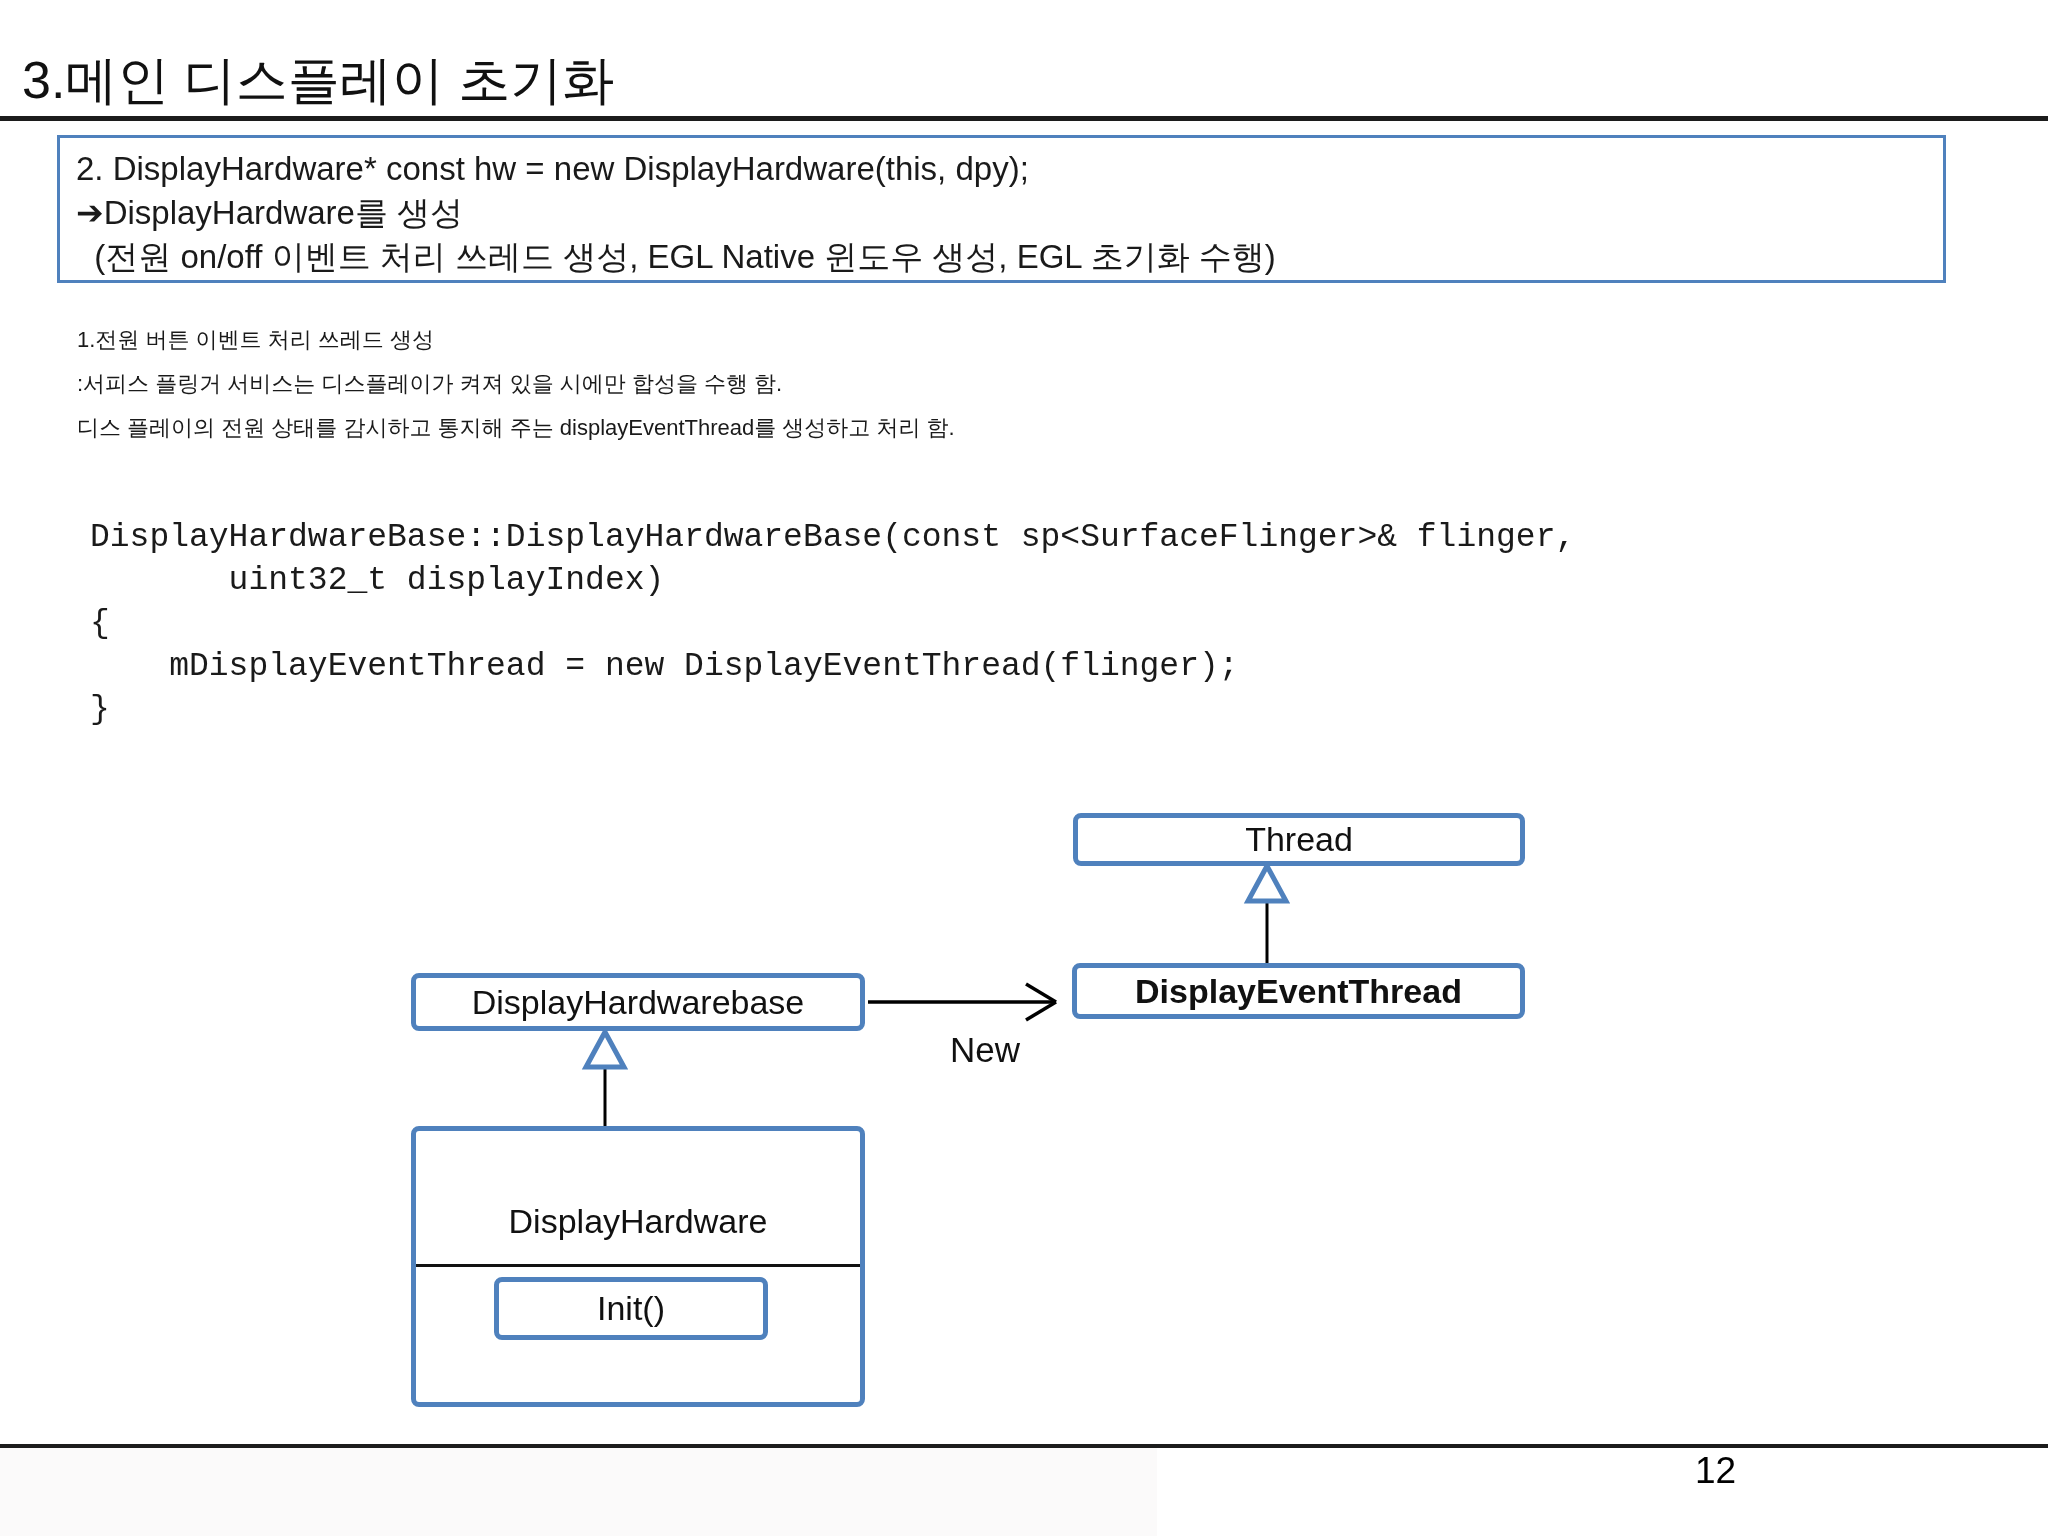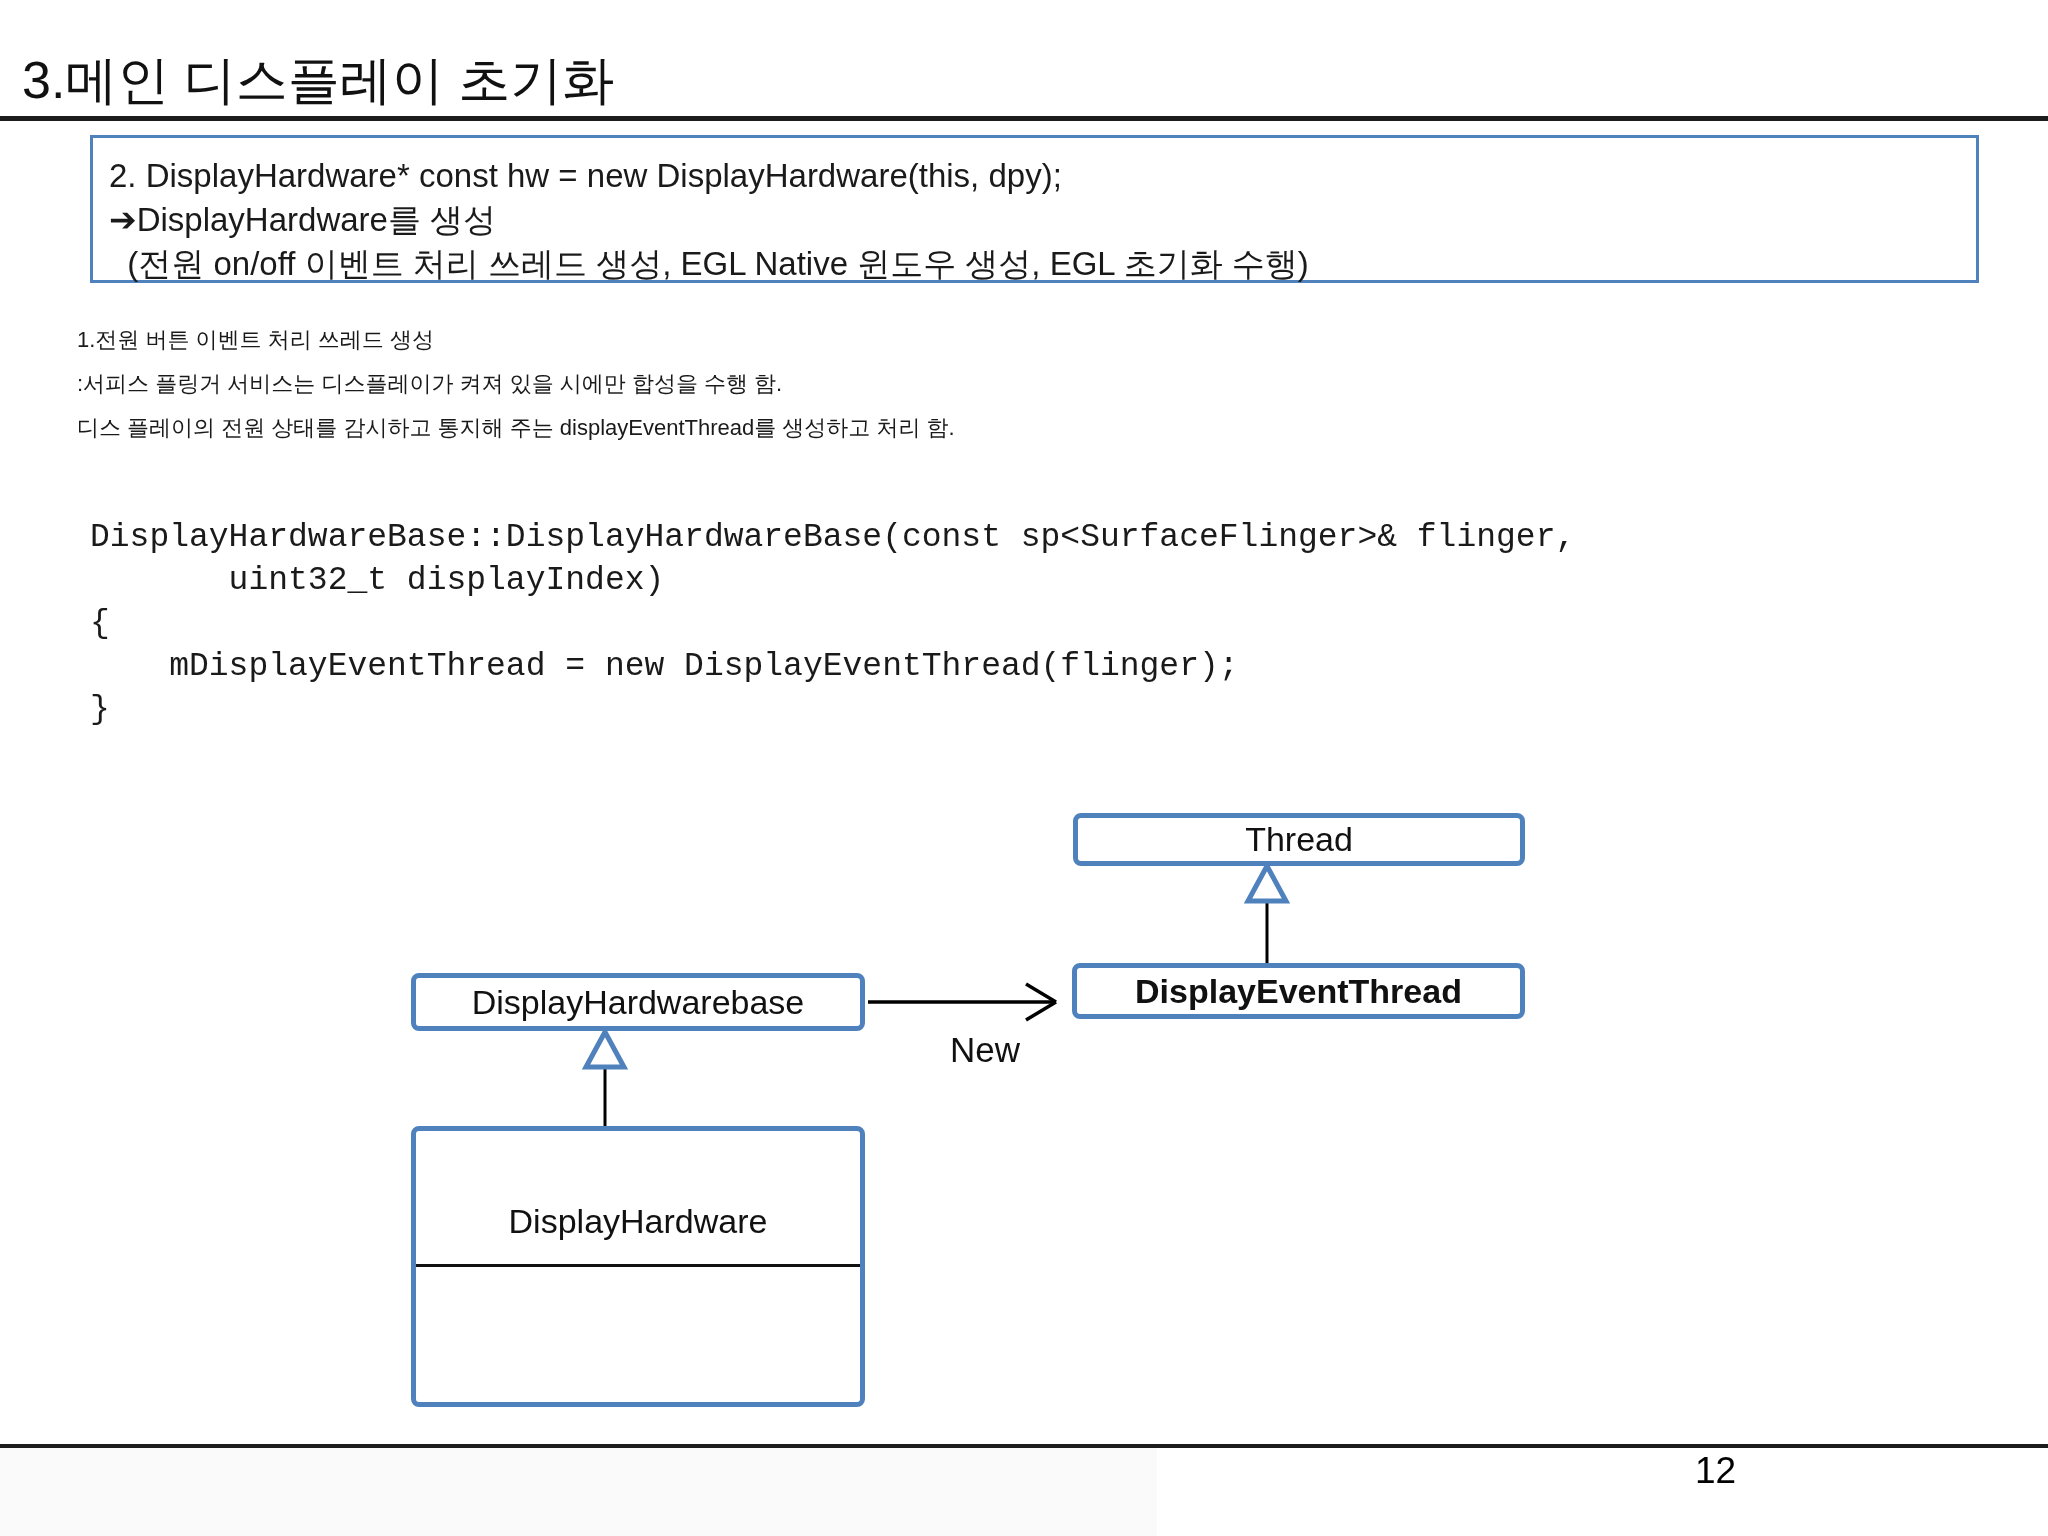--- a/index.html
+++ b/index.html
@@ -20,22 +20,22 @@
   .title-divider {
     position:absolute; left:0; top:116px; width:2048px; height:5px;
     background:#1c1c1c;
   }
   
   .callout-box {
     position:absolute; left:57px; top:135px; width:1889px; height:148px;
     box-sizing:border-box;
     border:3px solid #4f81bd;
     background:#ffffff;
-    padding:16px 0 0 16px;
-    font-size:33px; line-height:44px;margin-left:33px;
+    padding:9px 0 0 16px;
+    font-size:33px; line-height:44px;
   }
   .callout-line { white-space:pre; }
   
   .notes-block {
     position:absolute; left:77px; top:318px;
     font-size:22px; line-height:44px;
   }
   .notes-line { white-space:pre; }
   
   .code-block {
@@ -136,18 +136,21 @@
   </div>
 
   <div class="new-label">New</div>
 
   <div class="uml-box box-dh">
     <div class="dh-title">DisplayHardware</div>
     <div class="dh-divider"></div>
     <div class="dh-body"></div>
   </div>
 
+  <div class="uml-box box-init">
+    <span>Init()</span>
+  </div>
 
   <div class="bottom-divider"></div>
   <div class="footer-strip"></div>
   <div class="page-number">12</div>
 
 </div>
 
 </body></html>

